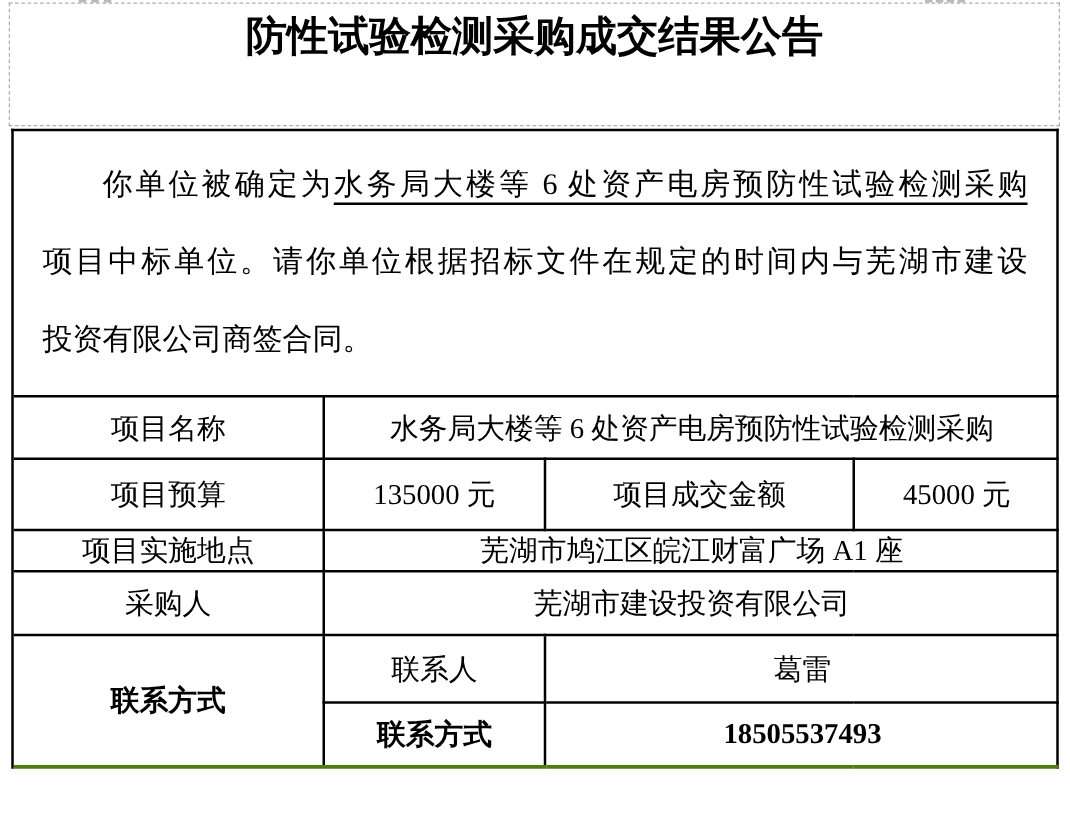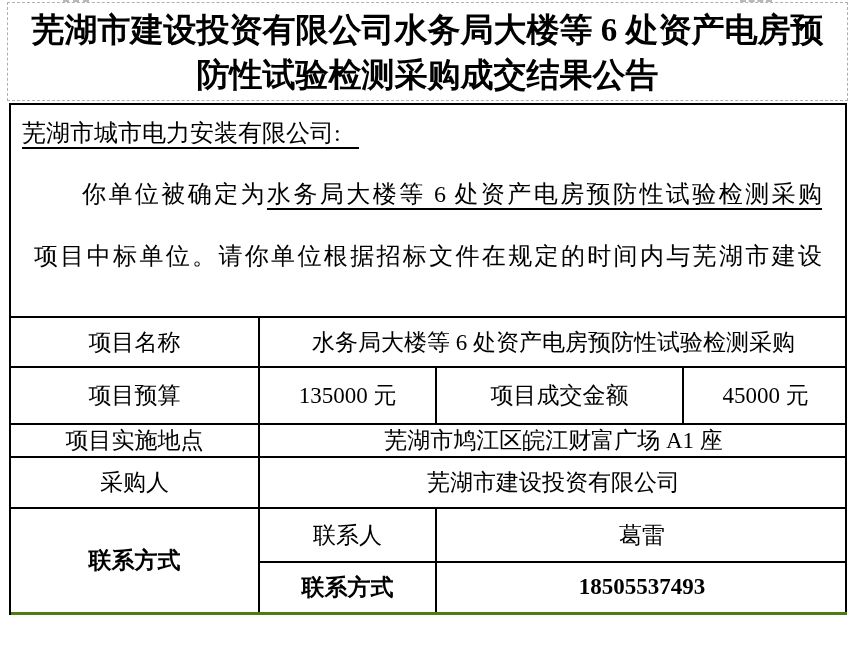--- a/index.html
+++ b/index.html
@@ -83,33 +83,32 @@
 </style>
 </head>
 <body>
 
 <div class="page">
 
   <div class="tick tick-left"></div>
   <div class="tick tick-right"></div>
 
   <div class="title-block">
-    <div>芜湖市建设投资有限公司水务局大楼等 6 处资产电房预</div>
     <div>防性试验检测采购成交结果公告</div>
   </div>
 
   <div class="content-box">
 
     <div class="notice">
-      <p class="recipient-line"><span class="u-recipient">芜湖市城市电力安装有限公司:</span></p>
 
       <p class="body-line jl indent"><span>你单位被确定为</span><span class="u-mid">水务局大楼等 6 处资产电房预防性试验检测采购</span></p>
 
       <p class="body-line jl">项目中标单位。请你单位根据招标文件在规定的时间内与芜湖市建设</p>
 
+      <p class="body-line">投资有限公司商签合同。</p>
     </div>
 
     <table class="info">
       <colgroup>
         <col style="width:248px">
         <col style="width:177px">
         <col style="width:247px">
         <col style="width:164px">
       </colgroup>
       <tbody>

